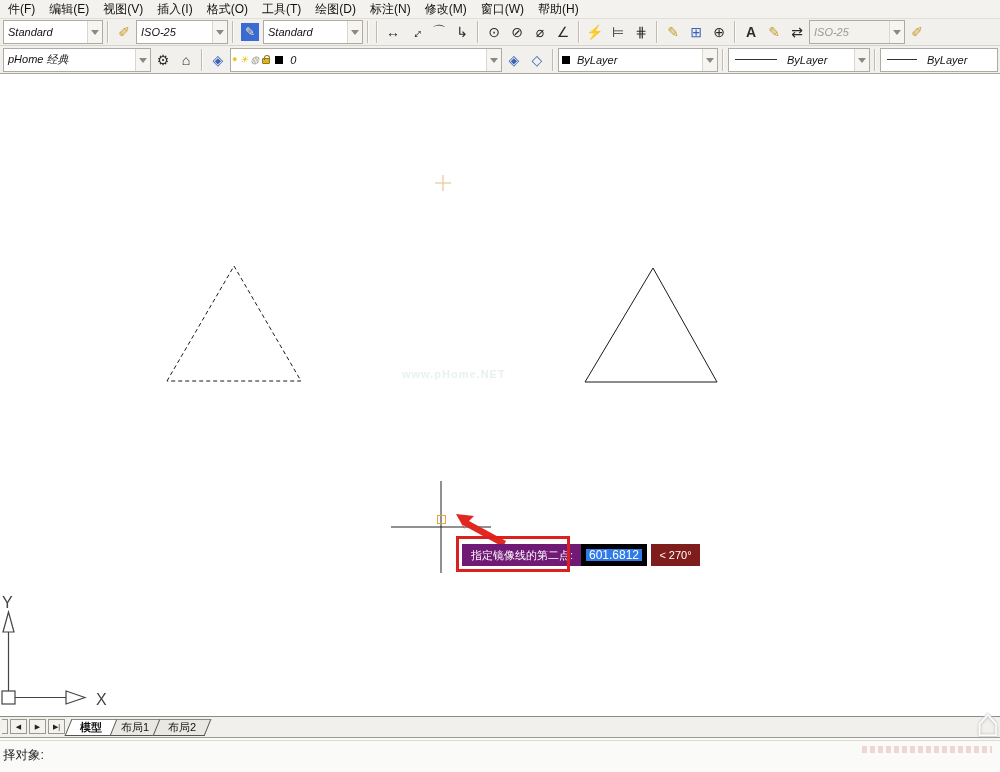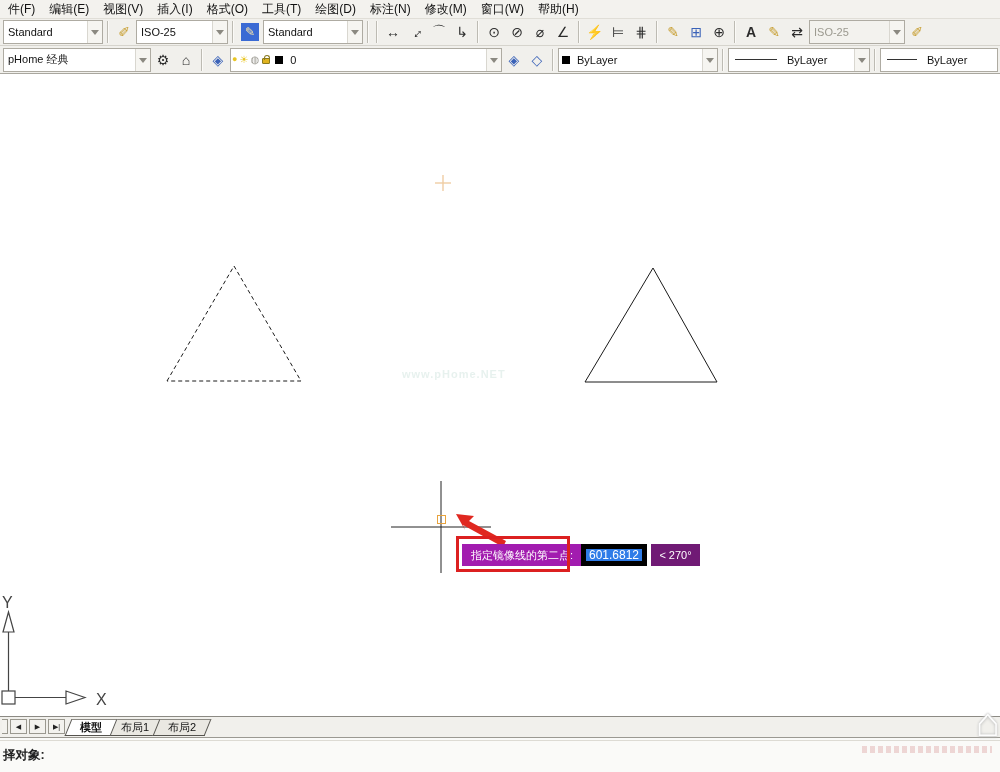--- a/index.html
+++ b/index.html
@@ -13,21 +13,21 @@
   }
   .bar { position:absolute; left:0; right:0; display:flex; align-items:center; }
 
   
   #menubar { top:0; height:19px; background:#f3f2ee; border-bottom:1px solid #e0ded7; padding-left:1px; }
   .menu-item { padding:2px 7px; white-space:nowrap; cursor:default; }
 
   
   #tb1 { top:19px; height:27px; background:#f1f0ec; border-bottom:1px solid #d6d4cd; padding-left:3px; gap:1px; }
   #tb2 { top:46px; height:28px; background:#f1f0ec; border-bottom:1px solid #a9a79f; padding-left:3px; gap:1px; }
-  .combo { height:24px; background:#fff; border:1px solid #aeaba2; display:flex; align-items:center; font-size:11px; }
+  .combo { height:24px; background:#fff; border:1px solid #aeaba2; display:flex; align-items:center; font-size:11px;font-style:italic; }
   .combo .val { flex:1; padding:0 4px; white-space:nowrap; overflow:hidden; }
   .combo .arr { width:15px; align-self:stretch; border-left:1px solid #d9d7d0; background:#f6f5f1;
                 display:flex; align-items:center; justify-content:center; }
   .combo .arr i { display:block; width:0; height:0; border:4px solid transparent; border-top:5px solid #8b8981; margin-top:5px; }
   .combo.dis { background:#f3f2ee; color:#9b998f; }
   .tbi { width:22px; height:22px; display:flex; align-items:center; justify-content:center; font-size:14px; color:#2b2b2b; }
   .tbi.yellow { color:#c59a27; }
   .tbi.blue   { color:#3a62b8; }
   .tbi.boxed  { width:18px; height:18px; background:#3a6ad4; color:#ffe9a8; font-size:12px; margin:0 3px; }
   .rot45 { transform:rotate(-45deg); }
@@ -48,41 +48,41 @@
   #overlay { position:absolute; top:0; left:0; width:1000px; height:772px; pointer-events:none; z-index:5; }
   svg text { font-family:"Liberation Sans", sans-serif; }
 
   #wm-center { position:absolute; left:402px; top:368px; font-size:11px; font-weight:bold;
                color:rgba(185,215,205,0.35); letter-spacing:1px; z-index:4; }
 
   #pickbox { position:absolute; left:437px; top:515px; width:9px; height:9px; border:1px solid #e8a33d; z-index:6; }
 
   .dynbox { position:absolute; height:22px; display:flex; align-items:center; justify-content:center;
             color:#fff; z-index:6; white-space:nowrap; }
-  #dyn-prompt { left:462px; top:544px; width:120px; background:#a21caf; font-size:11px; }
+  #dyn-prompt { left:462px; top:544px; width:120px; background:#701a75; font-size:11px; }
   #dyn-value  { left:581px; top:544px; width:66px; background:#2f7ce8; border:5px solid #000000; font-size:12px; }
-  #dyn-angle  { left:651px; top:544px; width:49px; background:#701a75; font-size:11px; }
+  #dyn-angle  { left:651px; top:544px; width:49px; background:#7f1d1d; font-size:11px; }
   #red-rect   { position:absolute; left:456px; top:536px; width:114px; height:36px;
                 border:3px solid #dc2020; z-index:7; }
 
   
   #tabbar { top:716px; height:21px; background:#f1f0ec; border-top:1px solid #8c8a84; padding:2px 0 0 2px; align-items:flex-start; }
   .nav-btn { width:17px; height:15px; border:1px solid #9a988f; background:#f3f2ee; font-size:7px;
              display:flex; align-items:center; justify-content:center; margin-right:2px; color:#222; }
   .nav-btn.sliver { width:6px; border-left:none; }
   .tabs { display:flex; margin-left:6px; }
   .tab { height:17px; padding:0 11px; border:1px solid #55534e; border-top-color:#8c8a84;
          transform:skewX(-22deg); display:flex; align-items:center; font-size:11px;
          background:#eae8e2; margin-left:-5px; }
   .tab > span { transform:skewX(22deg); }
   .tab.active { background:#ffffff; font-weight:bold; z-index:2; }
 
   
   #cmdline { position:absolute; top:737px; left:0; right:0; height:35px; background:#fafaf8;
-             border-top:1px solid #9b9992;font-weight:bold; }
+             border-top:1px solid #9b9992; }
   #cmdline .inner-line { height:3px; border-bottom:1px solid #dddbd4; }
   #cmd-text { padding:6px 3px 0 3px; font-size:12.5px; color:#222; }
 
   
   #wm-br { position:absolute; right:0; top:700px; width:230px; height:72px; pointer-events:none; z-index:9;
            display:flex; flex-direction:column; align-items:flex-end; }
   .wm-row { display:flex; align-items:center; }
   .wm-house { font-size:40px; color:#fdfdfd; text-shadow:0 1px 3px #b8b8b8, 0 -1px 2px #d6d6d6; font-style:italic; }
   .wm-text { font-size:29px; font-weight:bold; font-style:italic; color:#fdfdfd; letter-spacing:2px;
              text-shadow:0 1px 3px #b2b2b2, 0 -1px 2px #d0d0d0, 1px 0 2px #c4c4c4; }

